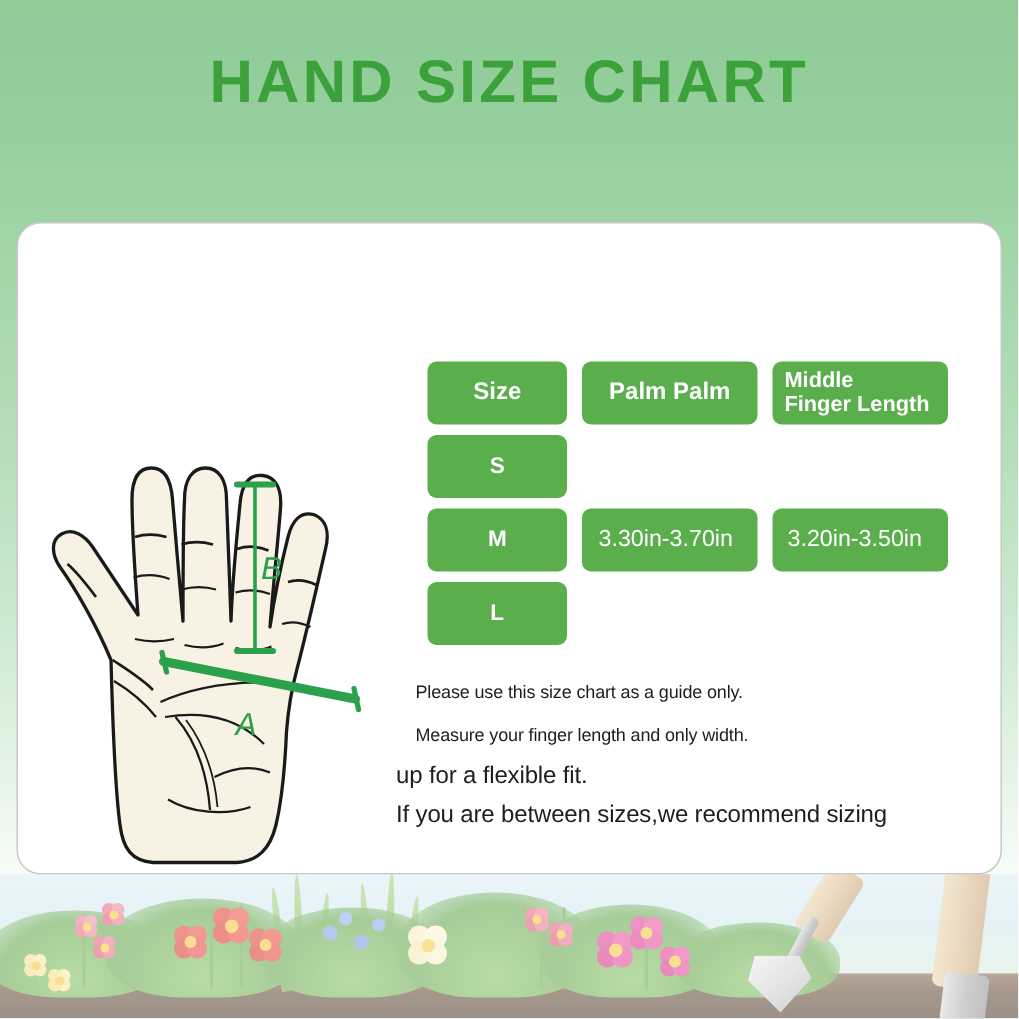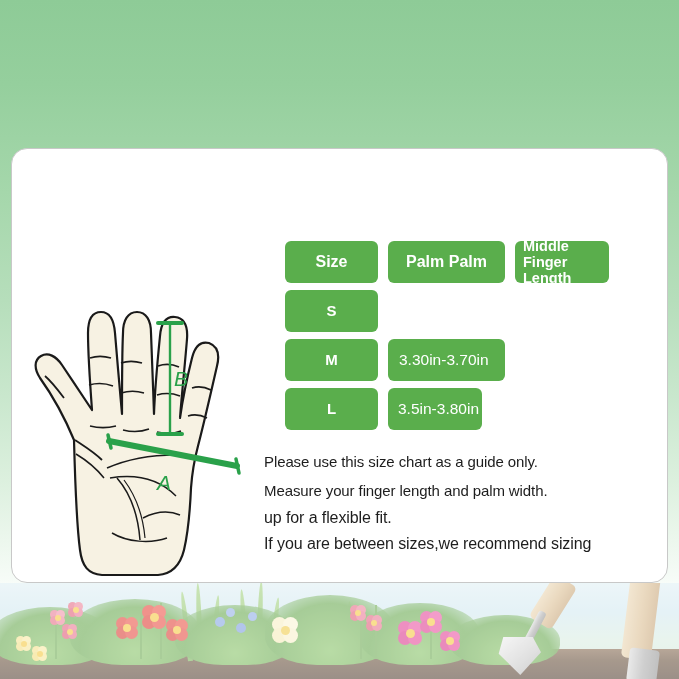--- a/index.html
+++ b/index.html
@@ -90,21 +90,21 @@
     border-radius: 6px;
     color: #ffffff;
     display: flex;
     align-items: center;
     box-sizing: border-box;
     font-family: "Liberation Sans", sans-serif;
     line-height: 1.05;
   }
   .col-size   { width: 93px; justify-content: center; text-align: right; }
   .col-palm   { width: 117px; justify-content: flex-start; padding-left: 11px; }
-  .col-finger { width: 94px; justify-content: flex-start; padding-left: 10px; }
+  .col-finger { width: 117px; justify-content: flex-start; padding-left: 10px; }
 
   .header-row .cell {
     font-weight: bold;
     font-size: 16px;
   }
   .header-row .col-palm { justify-content: center; padding-left: 0; }
   .header-row .col-finger {
     flex-direction: column;
     align-items: flex-start;
     justify-content: center;
@@ -127,21 +127,21 @@
     position: absolute;
     left: 264px;
     top: 447px;
     width: 400px;
     color: #1d1d1d;
   }
   #notes .note-line {
     font-family: "Liberation Sans", sans-serif;
     white-space: nowrap;
   }
-  .note-big   { font-size: 15px; line-height: 29px; letter-spacing: -0.1px; }
+  .note-big   { font-size: 12px; line-height: 29px; letter-spacing: -0.1px; margin-left: 13px; }
   .note-small { font-size: 16px;   line-height: 26px; letter-spacing: -0.1px; }
 
   
   #floral {
     position: absolute;
     left: 0;
     top: 583px;
     width: 679px;
     height: 96px;
     overflow: hidden;
@@ -220,20 +220,21 @@
     z-index: 41;
   }
 </style>
 </head>
 <body>
 
 <div id="page">
 
   <div id="bg-gradient"></div>
 
+  <div id="title">HAND SIZE CHART</div>
 
   <div id="card"></div>
 
   <svg id="hand-figure" viewBox="0 0 270 400">
     <g>
 
       <path d="M62,262
                C52,238 38,214 28,200
                C22,191 22,182 29,178
                C36,174 44,178 50,187
@@ -314,31 +315,31 @@
       </div>
     </div>
 
     <div class="table-row data-row">
       <div class="cell col-size">S</div>
     </div>
 
     <div class="table-row data-row">
       <div class="cell col-size">M</div>
       <div class="cell col-palm">3.30in-3.70in</div>
+      <div class="cell col-finger">3.20in-3.50in</div>
     </div>
 
     <div class="table-row data-row">
       <div class="cell col-size">L</div>
-      <div class="cell col-finger">3.5in-3.80in</div>
     </div>
   </div>
 
   <div id="notes">
     <div class="note-line note-big">Please use this size chart as a guide only.</div>
-    <div class="note-line note-big">Measure your finger length and palm width.</div>
+    <div class="note-line note-big">Measure your finger length and only width.</div>
     <div class="note-line note-small">up for a flexible fit.</div>
     <div class="note-line note-small">If you are between sizes,we recommend sizing</div>
   </div>
 
   <div id="floral">
 
     <div class="bush" style="left:-10px;  width:120px; height:58px;"></div>
     <div class="bush" style="left:70px;   width:130px; height:66px;"></div>
     <div class="bush" style="left:175px;  width:120px; height:60px;"></div>
     <div class="bush" style="left:265px;  width:130px; height:70px;"></div>

